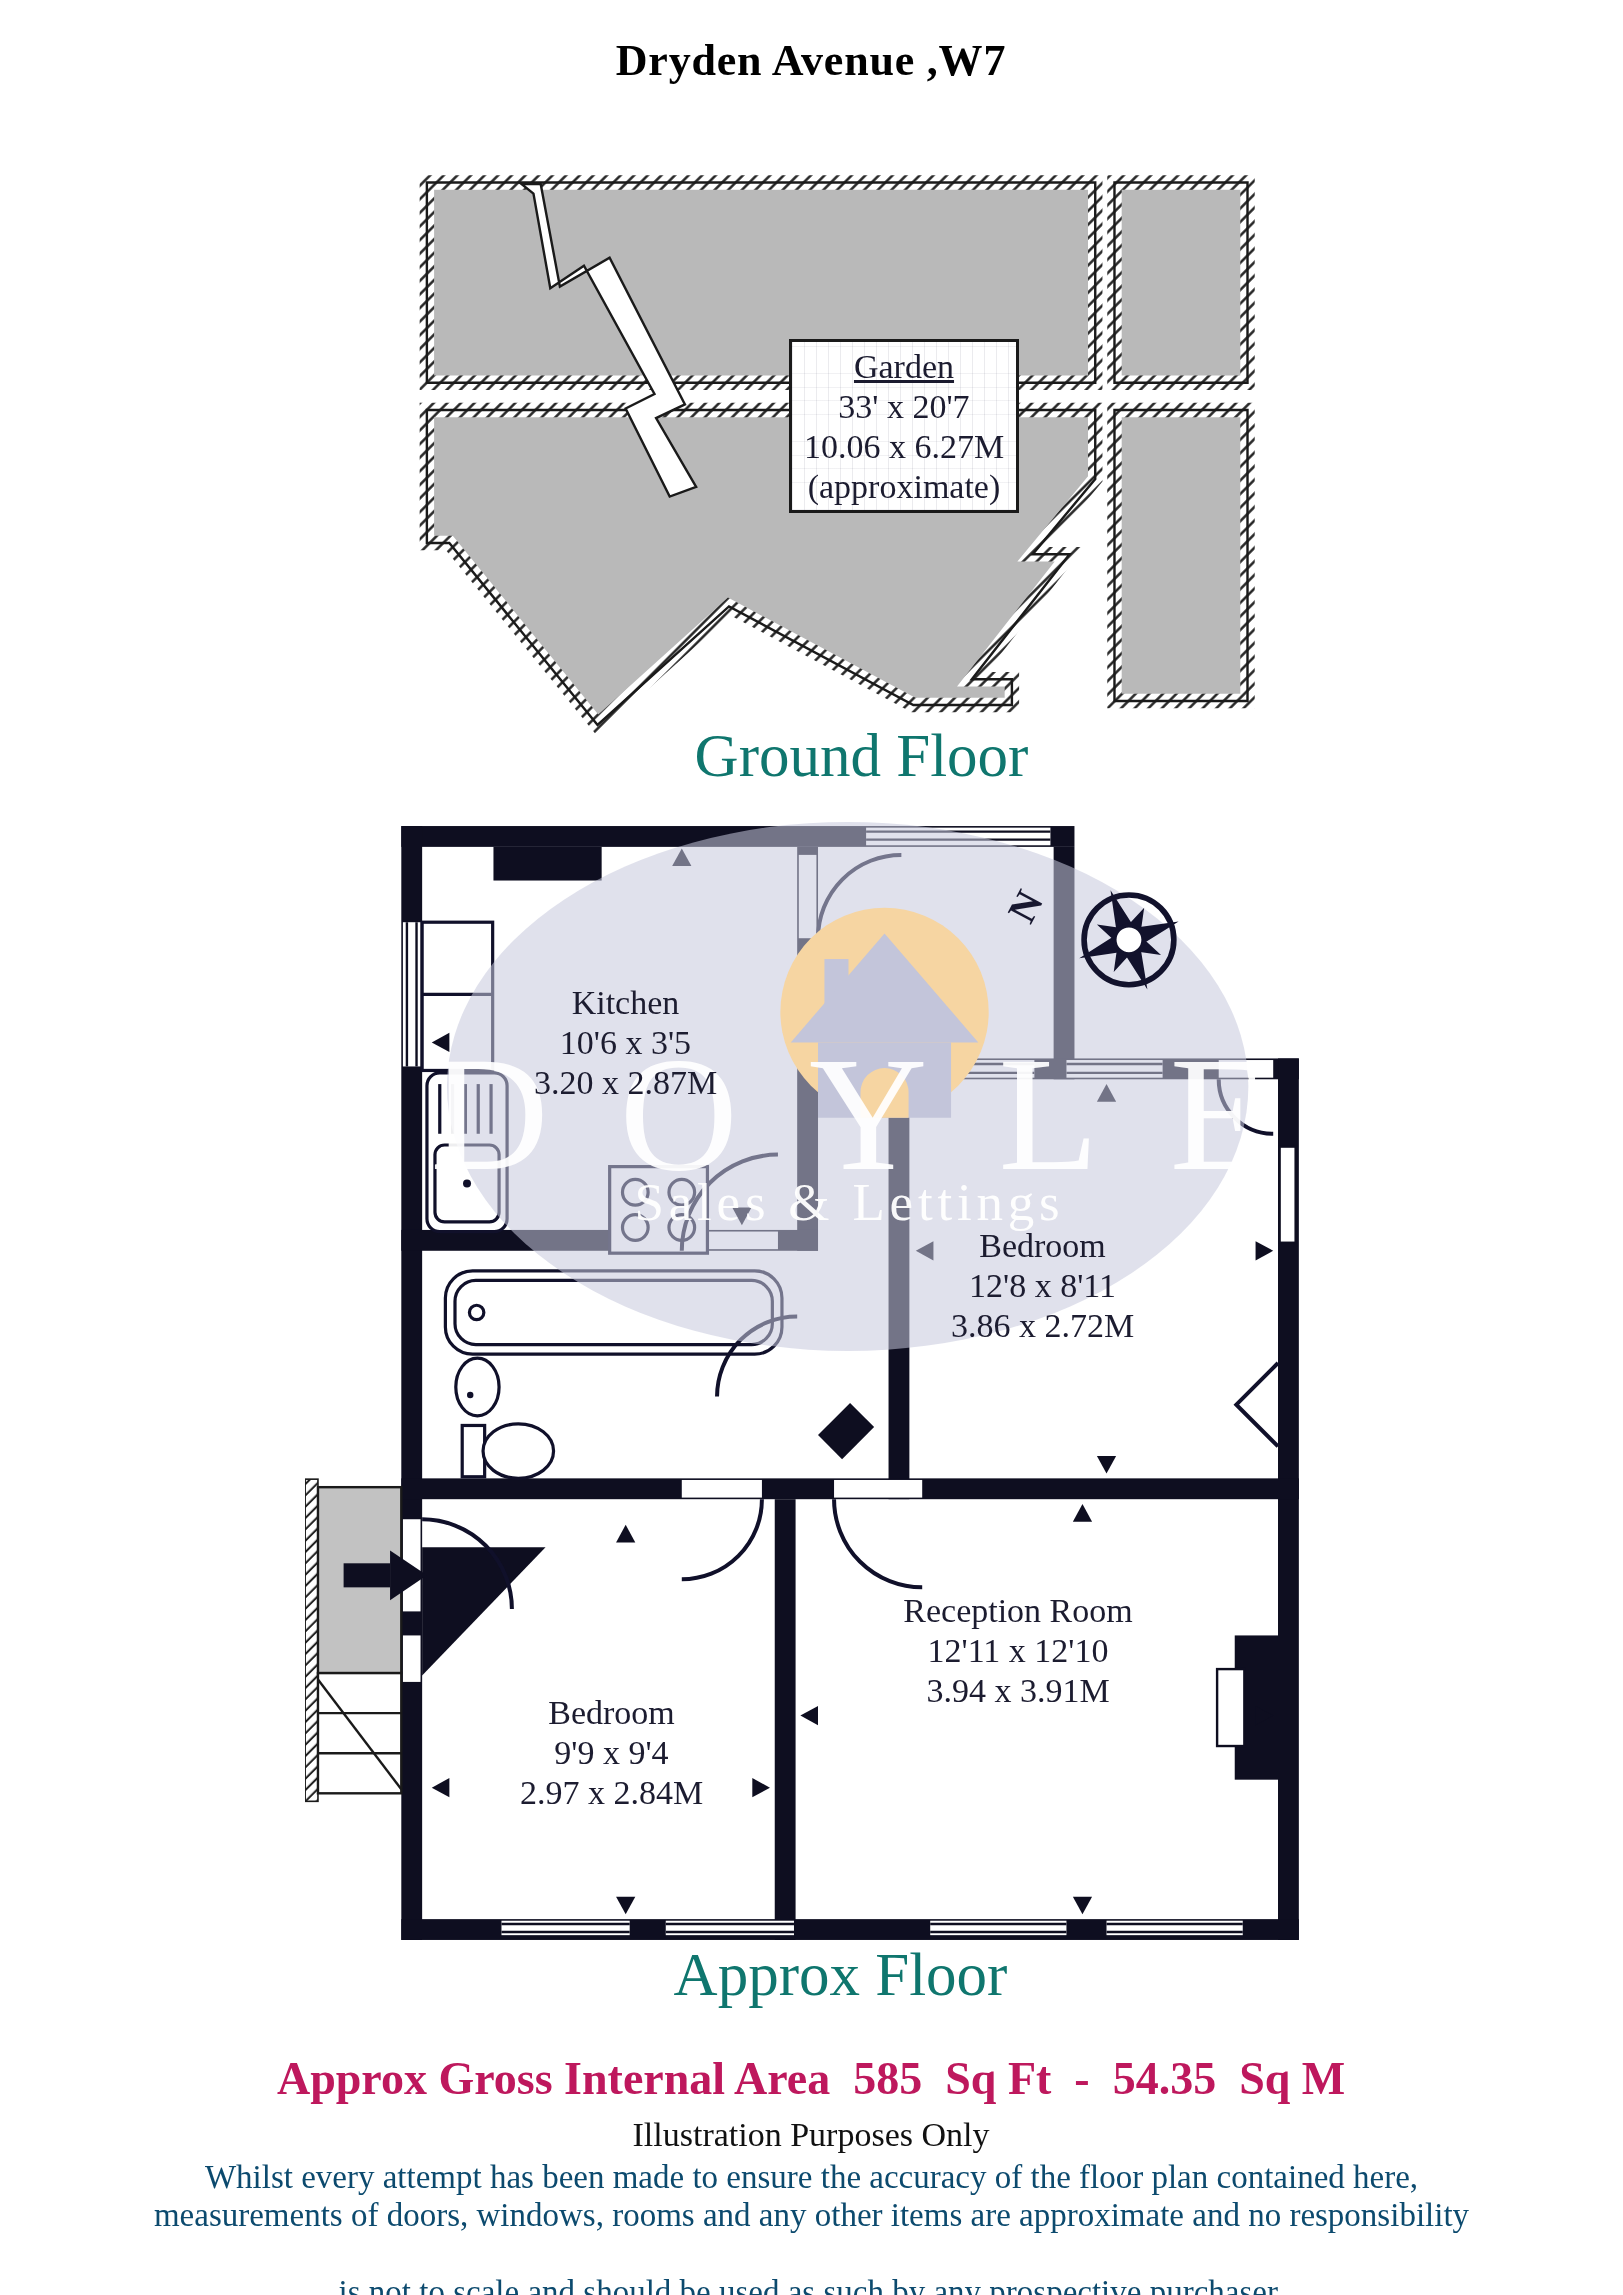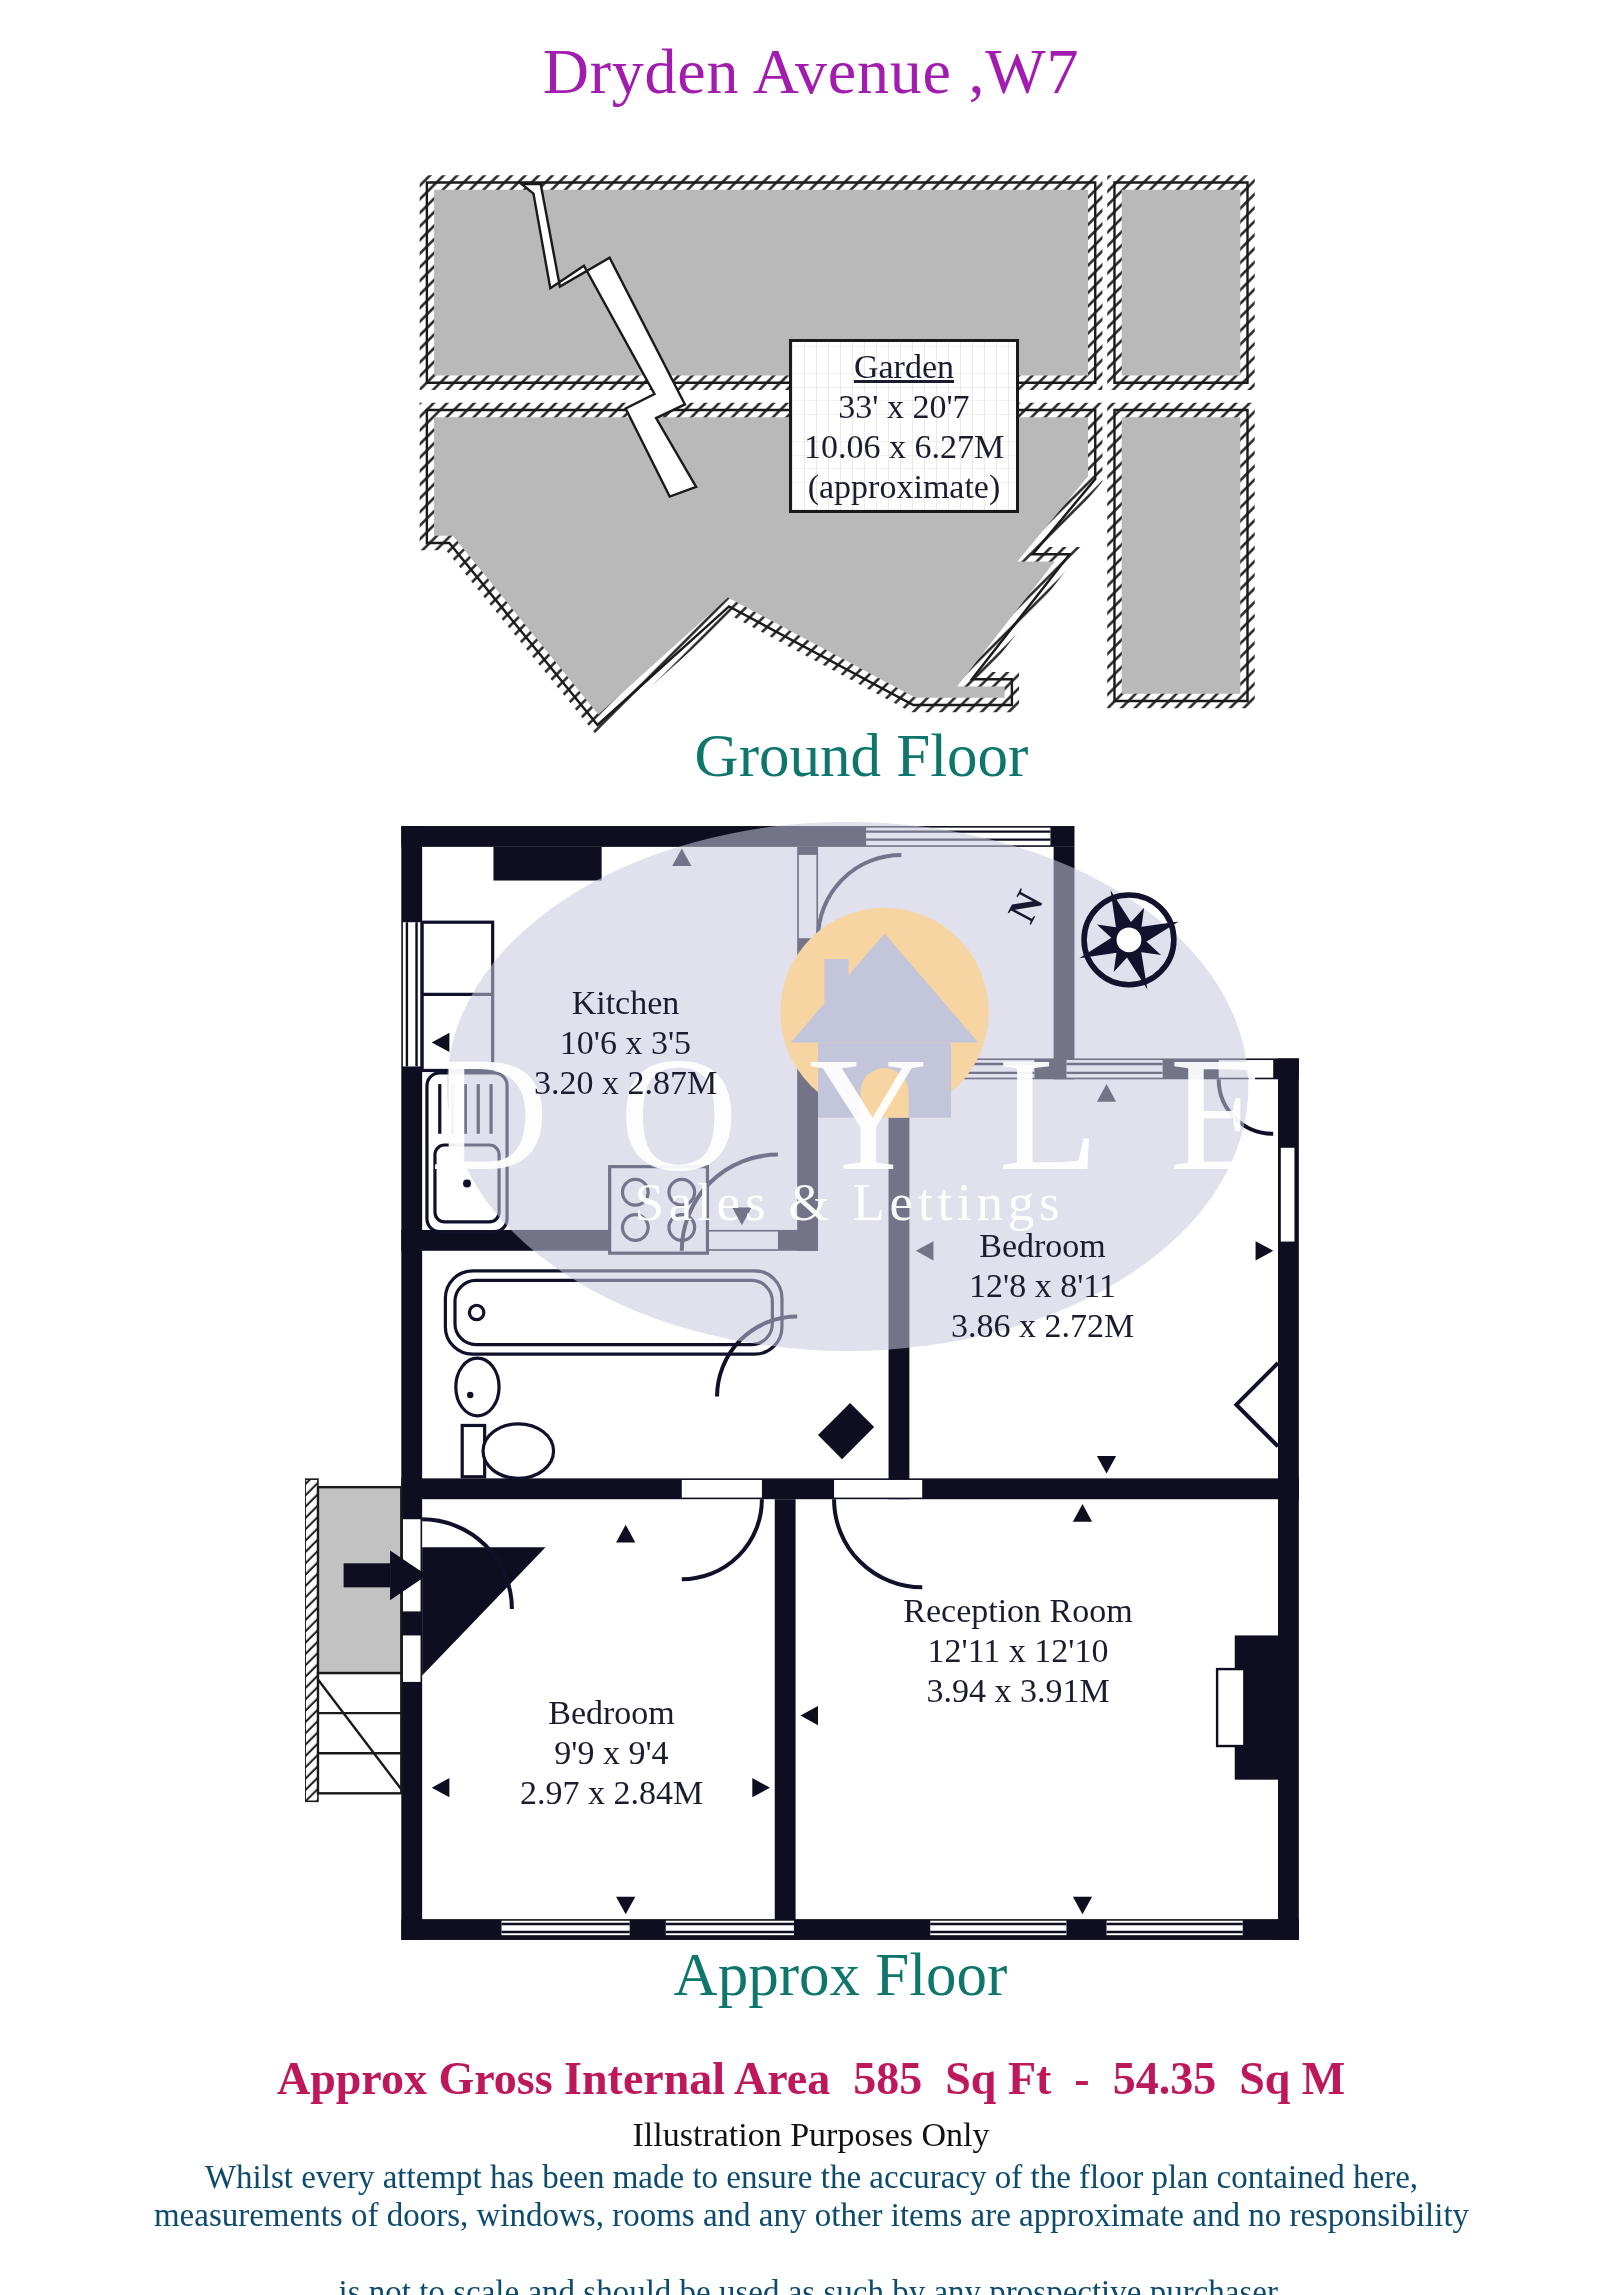--- a/index.html
+++ b/index.html
@@ -1,20 +1,20 @@
 <!DOCTYPE html>
 <html style="font-size:13px"><head>
 <meta charset="utf-8">
 <style>
   html,body{margin:0;padding:0;background:#ffffff;}
   .page{position:relative;width:1623px;height:2295px;background:#ffffff;overflow:hidden;
         font-family:"Liberation Serif","DejaVu Serif",serif;color:#1c1c30;}
   .abs{position:absolute;}
   .ctr{text-align:center;}
-  .title{font-size:64px;font-weight:normal;color:#a21caf;letter-spacing:0.8px;}
+  .title{font-size:44px;font-weight:bold;color:#000000;letter-spacing:0.8px;}
   .floor-label{font-size:61px;color:#0f766e;}
   .room-label{font-size:34px;line-height:40px;color:#1c1c30;}
   .garden-box{background:#ffffff;border:3.2px solid #1a1a1a;
       background-image:repeating-linear-gradient(90deg,rgba(60,60,90,0.10) 0 0.8px,transparent 0.8px 12px),
                        repeating-linear-gradient(0deg,rgba(60,60,90,0.07) 0 0.8px,transparent 0.8px 13.6px);}
   .garden-text{font-size:34px;line-height:40px;color:#1c1c30;}
   .wm-brand{font-size:164px;color:rgba(255,255,255,0.93);letter-spacing:71px;text-indent:71px;font-weight:normal;}
   .wm-tagline{font-size:53px;color:rgba(255,255,255,0.95);letter-spacing:4.8px;}
   .compass-n{font-size:40px;font-weight:bold;color:#181830;transform:rotate(-62deg);}
   .footer-bold{font-size:46px;font-weight:bold;color:#be185d;white-space:pre;}

